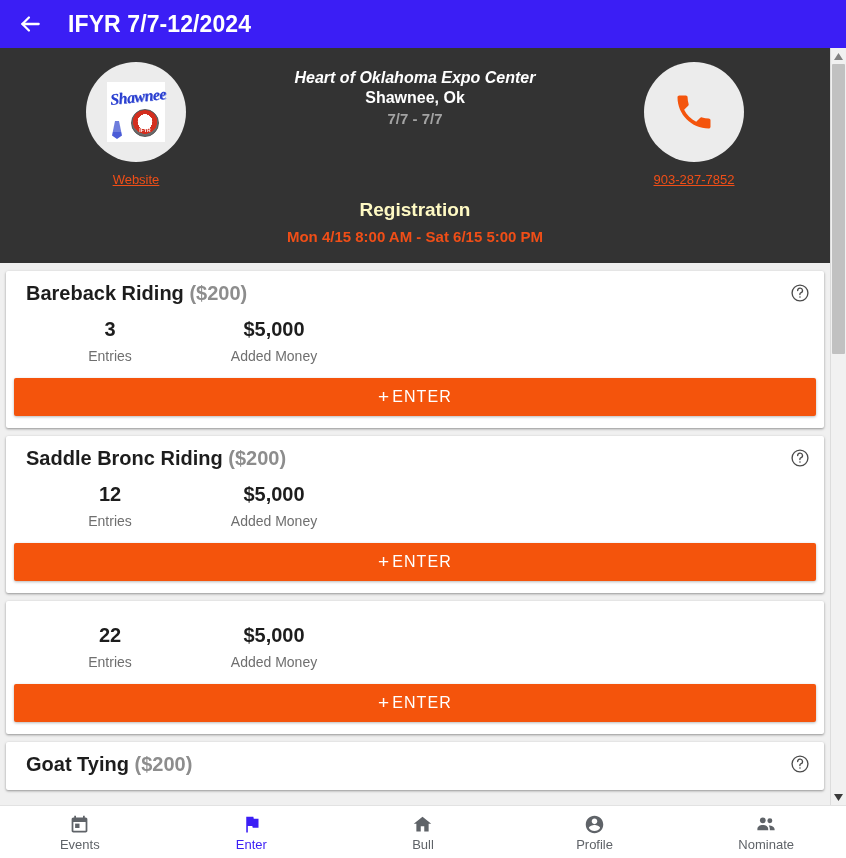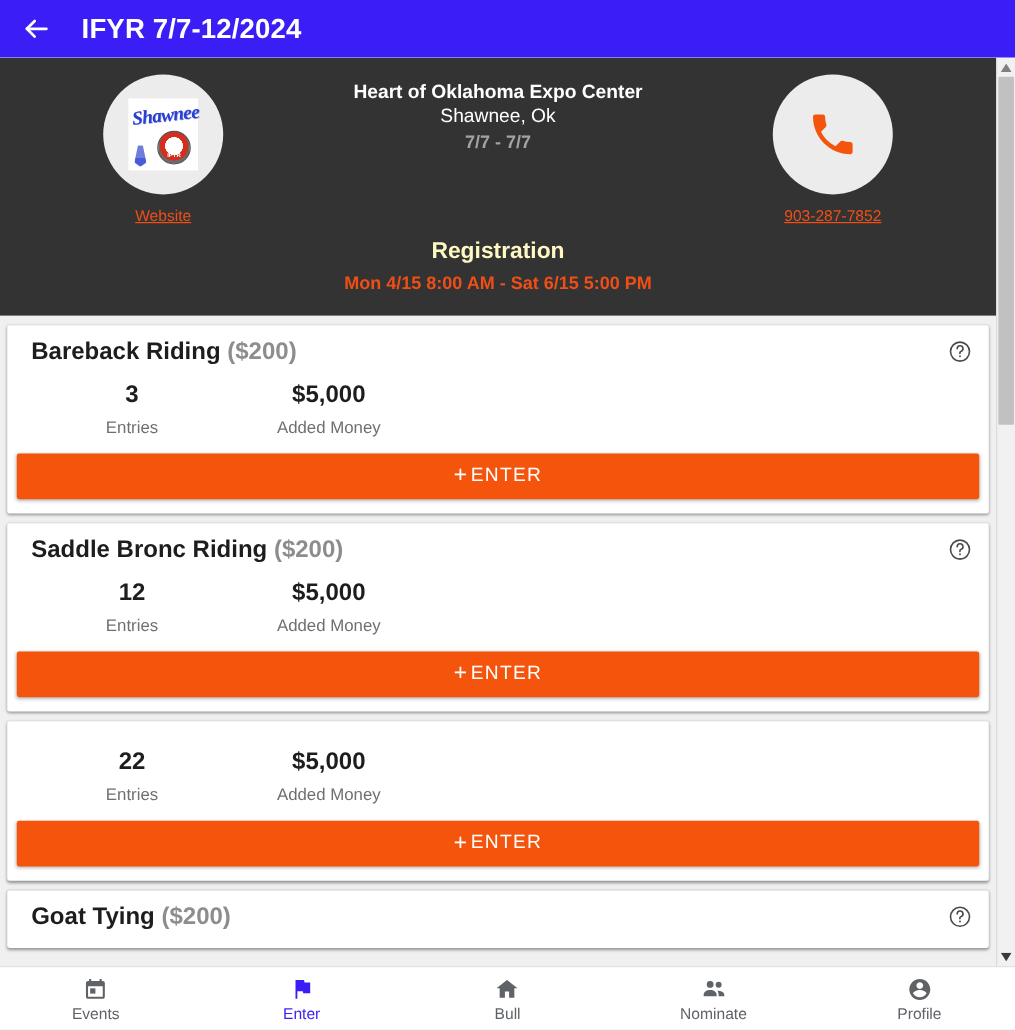--- a/index.html
+++ b/index.html
@@ -152,25 +152,26 @@
   .eh-center {
     flex: 1 1 auto;
     text-align: center;
     padding-top: 6px;
   }
   .venue-name {
     color: #ffffff;
     font-size: 16px;
     font-weight: bold;
     line-height: 1.28;
+    font-style: italic;
   }
   .venue-city {
     color: #ffffff;
     font-size: 16px;
-    font-weight: normal;
+    font-weight: bold;
     line-height: 1.28;
   }
   .venue-dates {
     color: #a3a3a3;
     font-size: 15px;
     font-weight: bold;
     margin-top: 1px;
   }
   .phone-icon svg { display: block; }
   .registration-block {
@@ -518,33 +519,33 @@
       <span>
         <svg width="21" height="21" viewBox="0 0 24 24" fill="currentColor">
           <path d="M12 3L2 11h3v9h5v-6h4v6h5v-9h3L12 3z"></path>
         </svg>
       </span>
       <span class="navlabel">Bull</span>
     </div>
 
     <div class="navitem">
       <span>
+        <svg width="21" height="21" viewBox="0 0 24 24" fill="currentColor">
+          <path d="M12 2C6.5 2 2 6.5 2 12s4.5 10 10 10 10-4.5 10-10S17.5 2 12 2zm0 3.2c1.8 0 3.2 1.4 3.2 3.2S13.8 11.6 12 11.6 8.8 10.2 8.8 8.4 10.2 5.2 12 5.2zm0 14.2c-2.7 0-5-1.4-6.4-3.5.1-2.1 4.3-3.3 6.4-3.3s6.3 1.2 6.4 3.3c-1.4 2.1-3.7 3.5-6.4 3.5z"></path>
+        </svg>
+      </span>
+      <span class="navlabel">Profile</span>
+    </div>
+
+    <div class="navitem">
+      <span>
         <svg width="22" height="22" viewBox="0 0 24 24" fill="currentColor">
           <circle cx="8.5" cy="8" r="3.1"></circle>
           <circle cx="16.2" cy="8.4" r="2.7"></circle>
           <path d="M2.6 17.6c0-2.8 2.7-4.4 5.9-4.4s5.9 1.6 5.9 4.4v1.2H2.6v-1.2z"></path>
           <path d="M15.1 13.5c2.9.2 6.3 1.4 6.3 4.1v1.2h-5.2v-1.2c0-1.6-.5-2.9-1.1-4.1z"></path>
         </svg>
       </span>
       <span class="navlabel">Nominate</span>
     </div>
 
-    <div class="navitem">
-      <span>
-        <svg width="21" height="21" viewBox="0 0 24 24" fill="currentColor">
-          <path d="M12 2C6.5 2 2 6.5 2 12s4.5 10 10 10 10-4.5 10-10S17.5 2 12 2zm0 3.2c1.8 0 3.2 1.4 3.2 3.2S13.8 11.6 12 11.6 8.8 10.2 8.8 8.4 10.2 5.2 12 5.2zm0 14.2c-2.7 0-5-1.4-6.4-3.5.1-2.1 4.3-3.3 6.4-3.3s6.3 1.2 6.4 3.3c-1.4 2.1-3.7 3.5-6.4 3.5z"></path>
-        </svg>
-      </span>
-      <span class="navlabel">Profile</span>
-    </div>
-
   </div>
 </div>
 
 </body></html>

